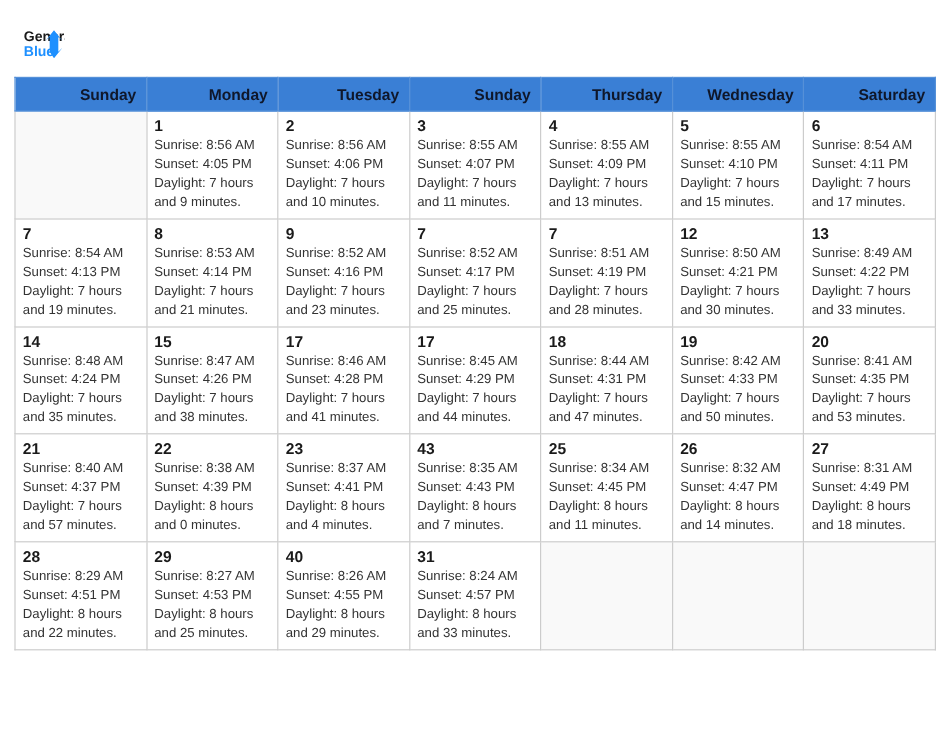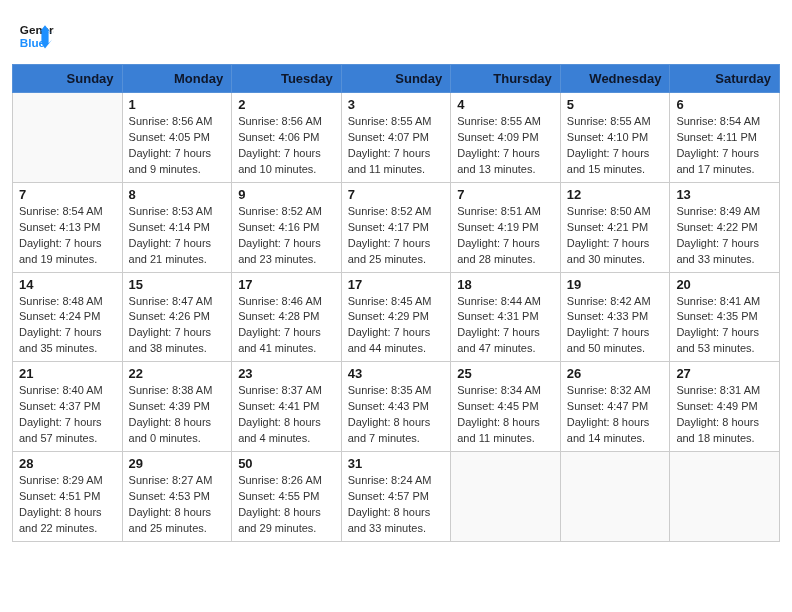--- a/index.html
+++ b/index.html
@@ -234,21 +234,21 @@
         <tr>
           <td>
             <span class="day-num">28</span>
             <div class="day-info">Sunrise: 8:29 AM<br>Sunset: 4:51 PM<br>Daylight: 8 hours<br>and 22 minutes.</div>
           </td>
           <td>
             <span class="day-num">29</span>
             <div class="day-info">Sunrise: 8:27 AM<br>Sunset: 4:53 PM<br>Daylight: 8 hours<br>and 25 minutes.</div>
           </td>
           <td>
-            <span class="day-num">50</span>
+            <span class="day-num">40</span>
             <div class="day-info">Sunrise: 8:26 AM<br>Sunset: 4:55 PM<br>Daylight: 8 hours<br>and 29 minutes.</div>
           </td>
           <td>
             <span class="day-num">31</span>
             <div class="day-info">Sunrise: 8:24 AM<br>Sunset: 4:57 PM<br>Daylight: 8 hours<br>and 33 minutes.</div>
           </td>
           <td class="empty-cell"></td>
           <td class="empty-cell"></td>
           <td class="empty-cell"></td>
         </tr>

